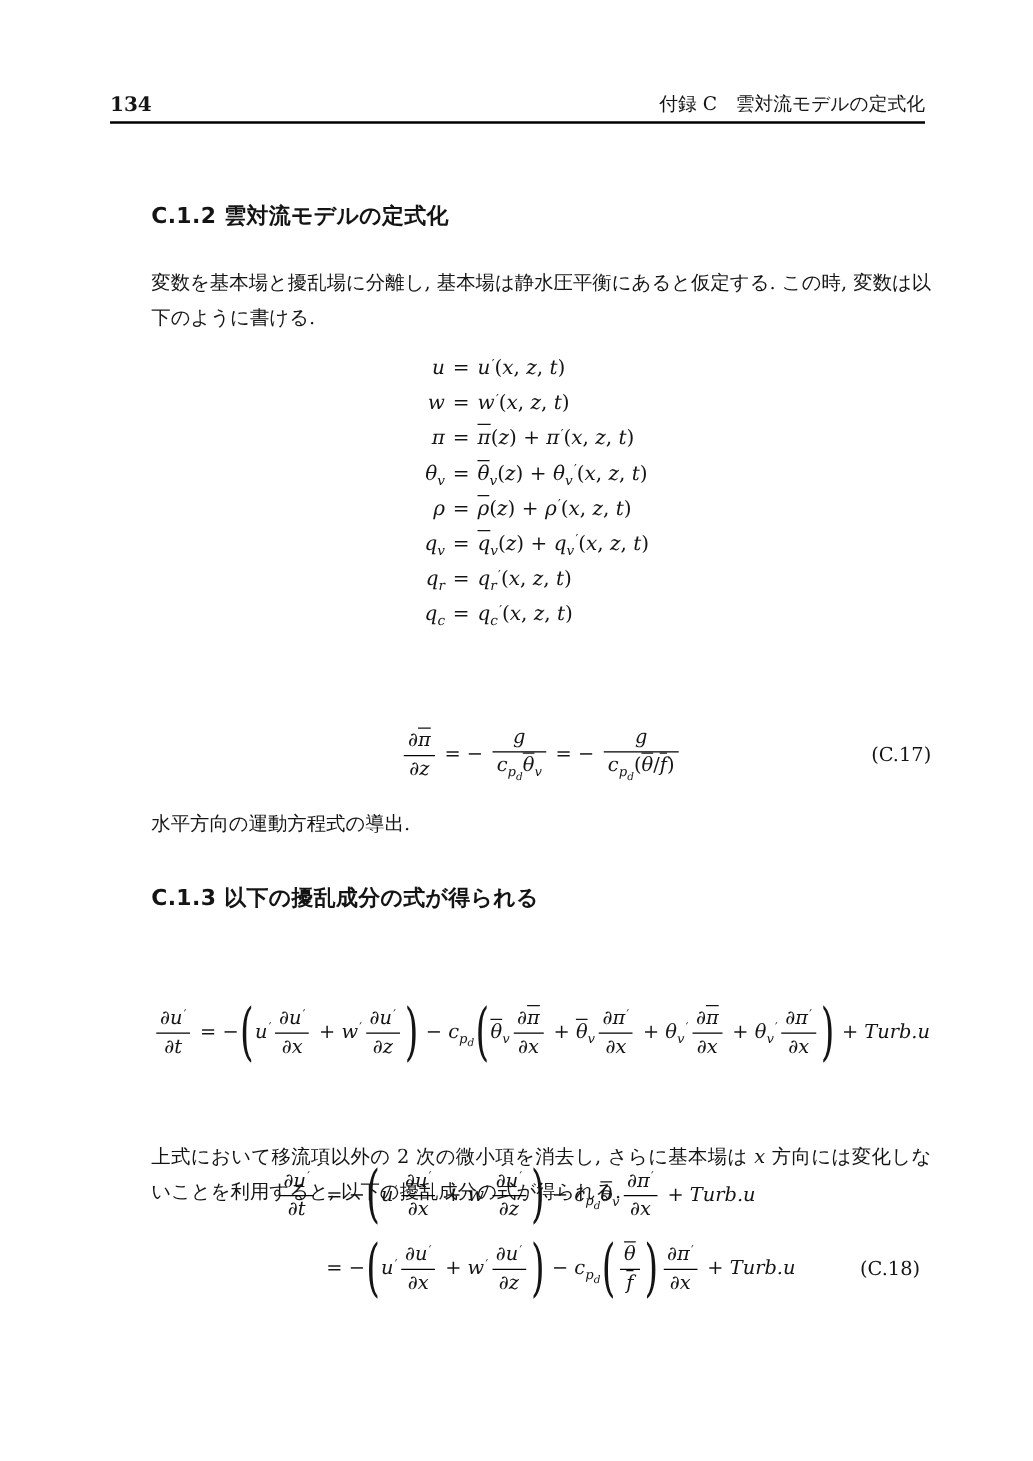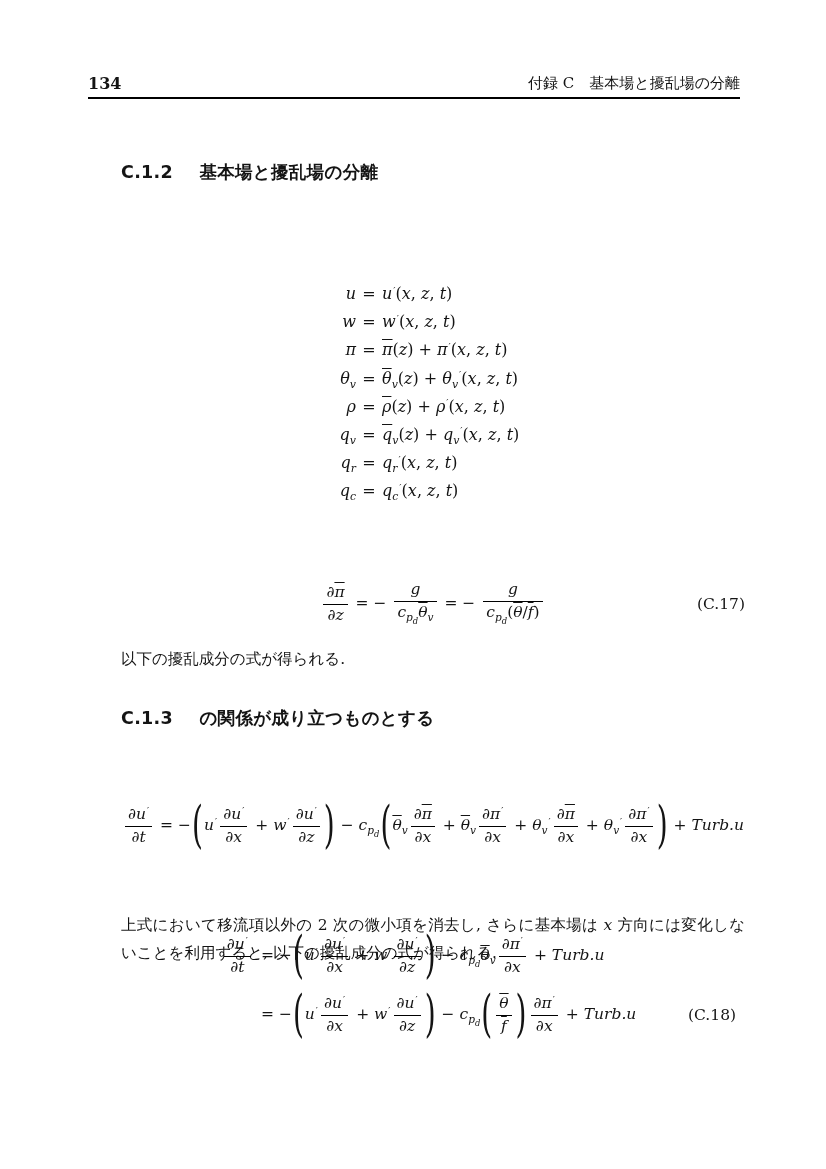--- a/index.html
+++ b/index.html
@@ -19,21 +19,21 @@
   }
   .pageno { font-weight: bold; font-size: 16px; }
   .runtitle { font-size: 15px; }
   
   .heading {
     position: absolute; left: 121px;
     font-family: "DejaVu Sans", "Liberation Sans", sans-serif;
     font-weight: 600; font-size: 17.5px; letter-spacing: 0.3px;
     white-space: nowrap;
   }
-  .hnum { margin-right: 20px; }
+  .hnum { }
   
   .para {
     position: absolute; left: 121px; width: 624px; margin: 0;
     font-size: 15.5px; line-height: 28px; text-align: justify;
   }
   
   .eqlist { position: absolute; left: 318px; top: 284px; font-size: 16px; }
   .eqrow { display: flex; align-items: baseline; height: 28.2px; }
   .eqlhs { width: 38px; text-align: right; }
   .eqmid { width: 26px; text-align: center; }
@@ -64,28 +64,29 @@
   }
   i { font-style: italic; }
 </style>
 </head>
 <body>
 
 <div class="page">
 
   <div class="running-header">
     <span class="pageno">134</span>
-    <span class="runtitle">付録 C　基本場と擾乱場の分離</span>
+    <span class="runtitle">付録 C　雲対流モデルの定式化</span>
   </div>
 
   <div class="heading" style="top:160px">
     <span class="hnum">C.1.2</span>
-    <span class="htitle">基本場と擾乱場の分離</span>
+    <span class="htitle">雲対流モデルの定式化</span>
   </div>
 
+  <p class="para" style="top:212px">変数を基本場と擾乱場に分離し, 基本場は静水圧平衡にあると仮定する. この時, 変数は以下のように書ける.</p>
 
   <div class="eqlist">
       <div class="eqrow">
         <span class="eqlhs"><i>u</i></span>
         <span class="eqmid">=</span>
         <span class="eqrhs"><i>u</i><sup class="pr">′</sup>(<i>x</i>, <i>z</i>, <i>t</i>)</span>
       </div>
       <div class="eqrow">
         <span class="eqlhs"><i>w</i></span>
         <span class="eqmid">=</span>
@@ -122,25 +123,25 @@
         <span class="eqrhs"><i>q</i><sub><i>c</i></sub><sup class="pr">′</sup>(<i>x</i>, <i>z</i>, <i>t</i>)</span>
       </div>
     </div>
 
 
   <div class="dispeq" style="top:578px; height:52px">
     <span class="eqbody"><span class="frac"><span class="num">∂<span class="ov"><i>π</i></span></span><span class="den">∂<i>z</i></span></span> = − <span class="frac"><span class="num"><i>g</i></span><span class="den"><i>c</i><sub><i>p</i><sub><i>d</i></sub></sub><span class="ov"><i>θ</i></span><sub><i>v</i></sub></span></span> = − <span class="frac"><span class="num"><i>g</i></span><span class="den"><i>c</i><sub><i>p</i><sub><i>d</i></sub></sub>(<span class="ov"><i>θ</i></span>/<span class="ov"><i>f</i></span>)</span></span></span>
     <span class="eqnum">(C.17)</span>
   </div>
 
-  <p class="para" style="top:645px">以下の擾乱成分の式が得られる.</p>
+  <p class="para" style="top:645px">水平方向の運動方程式の導出.</p>
 
   <div class="heading" style="top:706px">
     <span class="hnum">C.1.3</span>
-    <span class="htitle">の関係が成り立つものとする</span>
+    <span class="htitle">以下の擾乱成分の式が得られる</span>
   </div>
 
 
   <div class="dispeq" style="top:796px; height:60px">
     <span class="eqbody"><span class="frac"><span class="num">∂<i>u</i><sup class="pr">′</sup></span><span class="den">∂<i>t</i></span></span> = −<span class="bigp">(</span><i>u</i><sup class="pr">′</sup><span class="frac"><span class="num">∂<i>u</i><sup class="pr">′</sup></span><span class="den">∂<i>x</i></span></span> + <i>w</i><sup class="pr">′</sup><span class="frac"><span class="num">∂<i>u</i><sup class="pr">′</sup></span><span class="den">∂<i>z</i></span></span><span class="bigp">)</span> − <i>c</i><sub><i>p</i><sub><i>d</i></sub></sub><span class="bigp">(</span><span class="ov"><i>θ</i></span><sub><i>v</i></sub><span class="frac"><span class="num">∂<span class="ov"><i>π</i></span></span><span class="den">∂<i>x</i></span></span> + <span class="ov"><i>θ</i></span><sub><i>v</i></sub><span class="frac"><span class="num">∂<i>π</i><sup class="pr">′</sup></span><span class="den">∂<i>x</i></span></span> + <i>θ</i><sub><i>v</i></sub><sup class="pr">′</sup><span class="frac"><span class="num">∂<span class="ov"><i>π</i></span></span><span class="den">∂<i>x</i></span></span> + <i>θ</i><sub><i>v</i></sub><sup class="pr">′</sup><span class="frac"><span class="num">∂<i>π</i><sup class="pr">′</sup></span><span class="den">∂<i>x</i></span></span><span class="bigp">)</span> + <i>Turb.u</i></span>
   </div>
 
   <p class="para" style="top:911px">上式において移流項以外の 2 次の微小項を消去し, さらに基本場は <i>x</i> 方向には変化しないことを利用すると, 以下の擾乱成分の式が得られる.</p>
 
   <div class="eq18">

